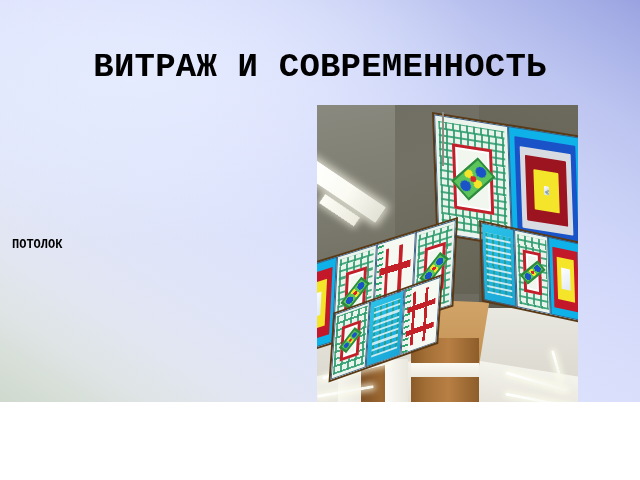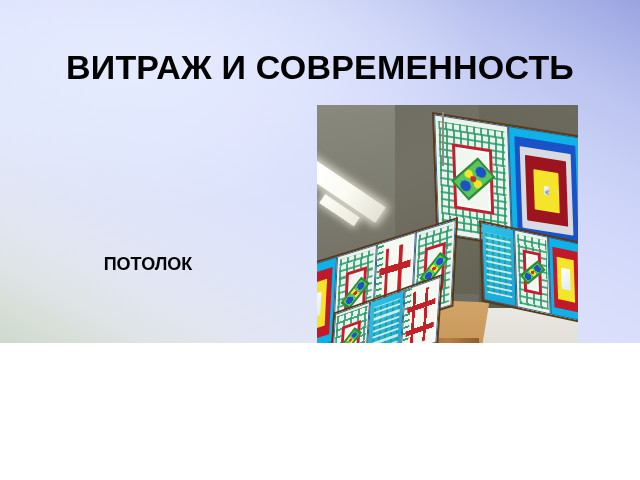--- a/index.html
+++ b/index.html
@@ -3,23 +3,23 @@
 <meta charset="utf-8">
 <style>
   html, body {
     margin: 0;
     padding: 0;
     background: #ffffff;
   }
   #slide {
     position: relative;
     width: 640px;
-    height: 343px;
+    height: 402px;
     overflow: hidden;
-    font-family: Liberation Sans, sans-serif;
+    font-family: Liberation Mono, monospace;
     
     background:
       linear-gradient(to top right,
         #cfd9cd 0%,
         #d7dfd8 6%,
         #dfe4e6 12%,
         #e2e6f2 20%,
         #dfe4f8 30%,
         #dce2fb 42%,
         #d8ddfb 54%,
@@ -64,24 +64,24 @@
     text-align: center;
     font-size: 19px;
     font-weight: bold;
     color: #000000;
     white-space: nowrap;
     z-index: 4;
   }
   .subtitle-2 {
     position: absolute;
     left: 12px;
-    top: 254px;
+    top: 238px;
     width: 272px;
-    text-align: center;
-    font-size: 18px;
+    text-align: left;
+    font-size: 12px;
     font-weight: bold;
     color: #000000;
     white-space: nowrap;
     z-index: 4;
   }
 
   
   .photo {
     position: absolute;
     left: 317px;

